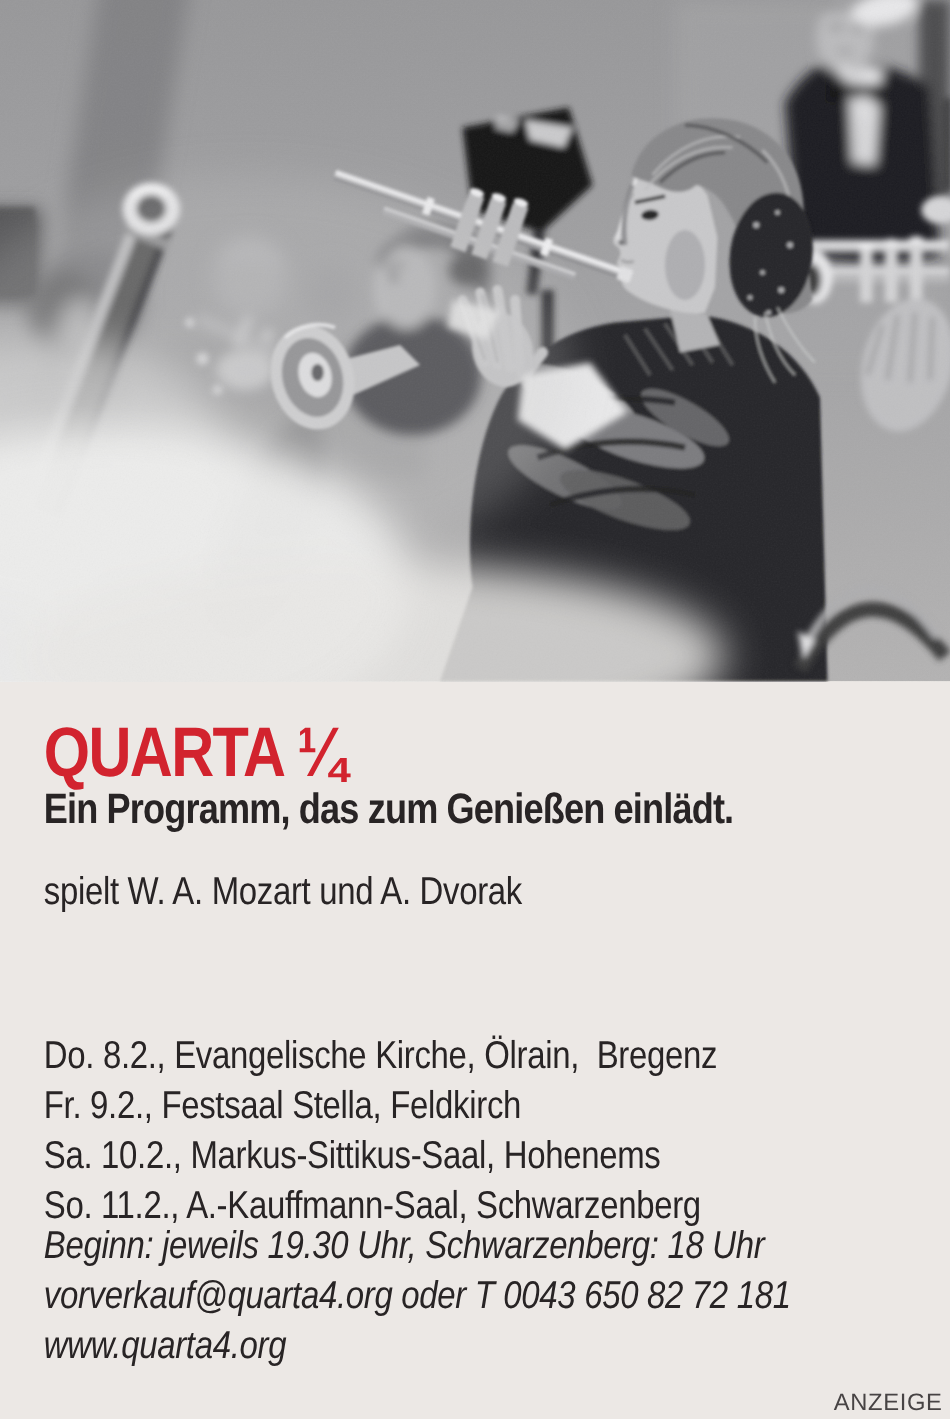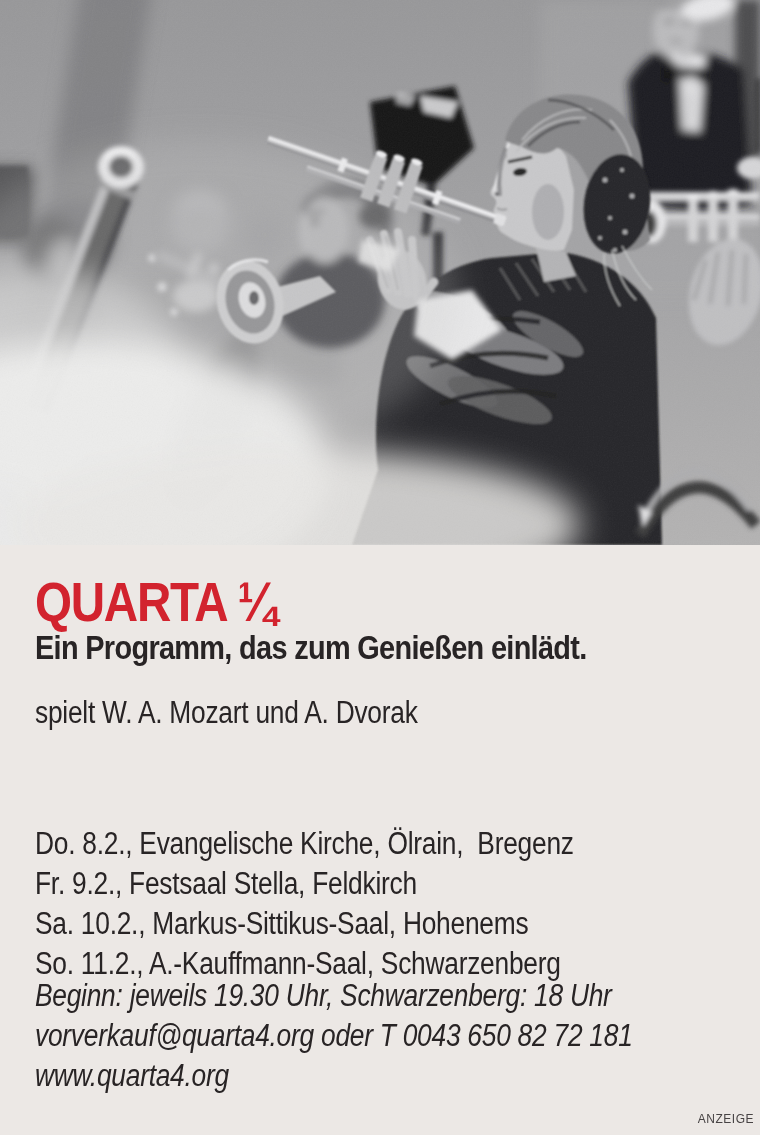--- a/index.html
+++ b/index.html
@@ -26,21 +26,21 @@
     position:absolute;top:693px;margin:0;
     font-size:31px;font-weight:400;letter-spacing:-0.3px;line-height:40px;
   }
   .dates{position:absolute;top:824px;}
   .details{position:absolute;top:976px;font-style:italic;}
   .line{
     font-size:31px;font-weight:400;letter-spacing:-0.3px;line-height:40px;
   }
   .anzeige{
     position:absolute;right:6px;top:1112px;
-    font-size:12px;font-weight:400;letter-spacing:0.5px;color:#474344;text-align:right;
+    font-size:19px;font-weight:400;letter-spacing:0.5px;color:#474344;text-align:right;
   }
 </style>
 </head>
 <body>
 
 <div class="page">
 
   <div class="photo">
     <svg width="760" height="545" viewBox="0 0 760 545" xmlns="http://www.w3.org/2000/svg" role="img">
       <defs>

